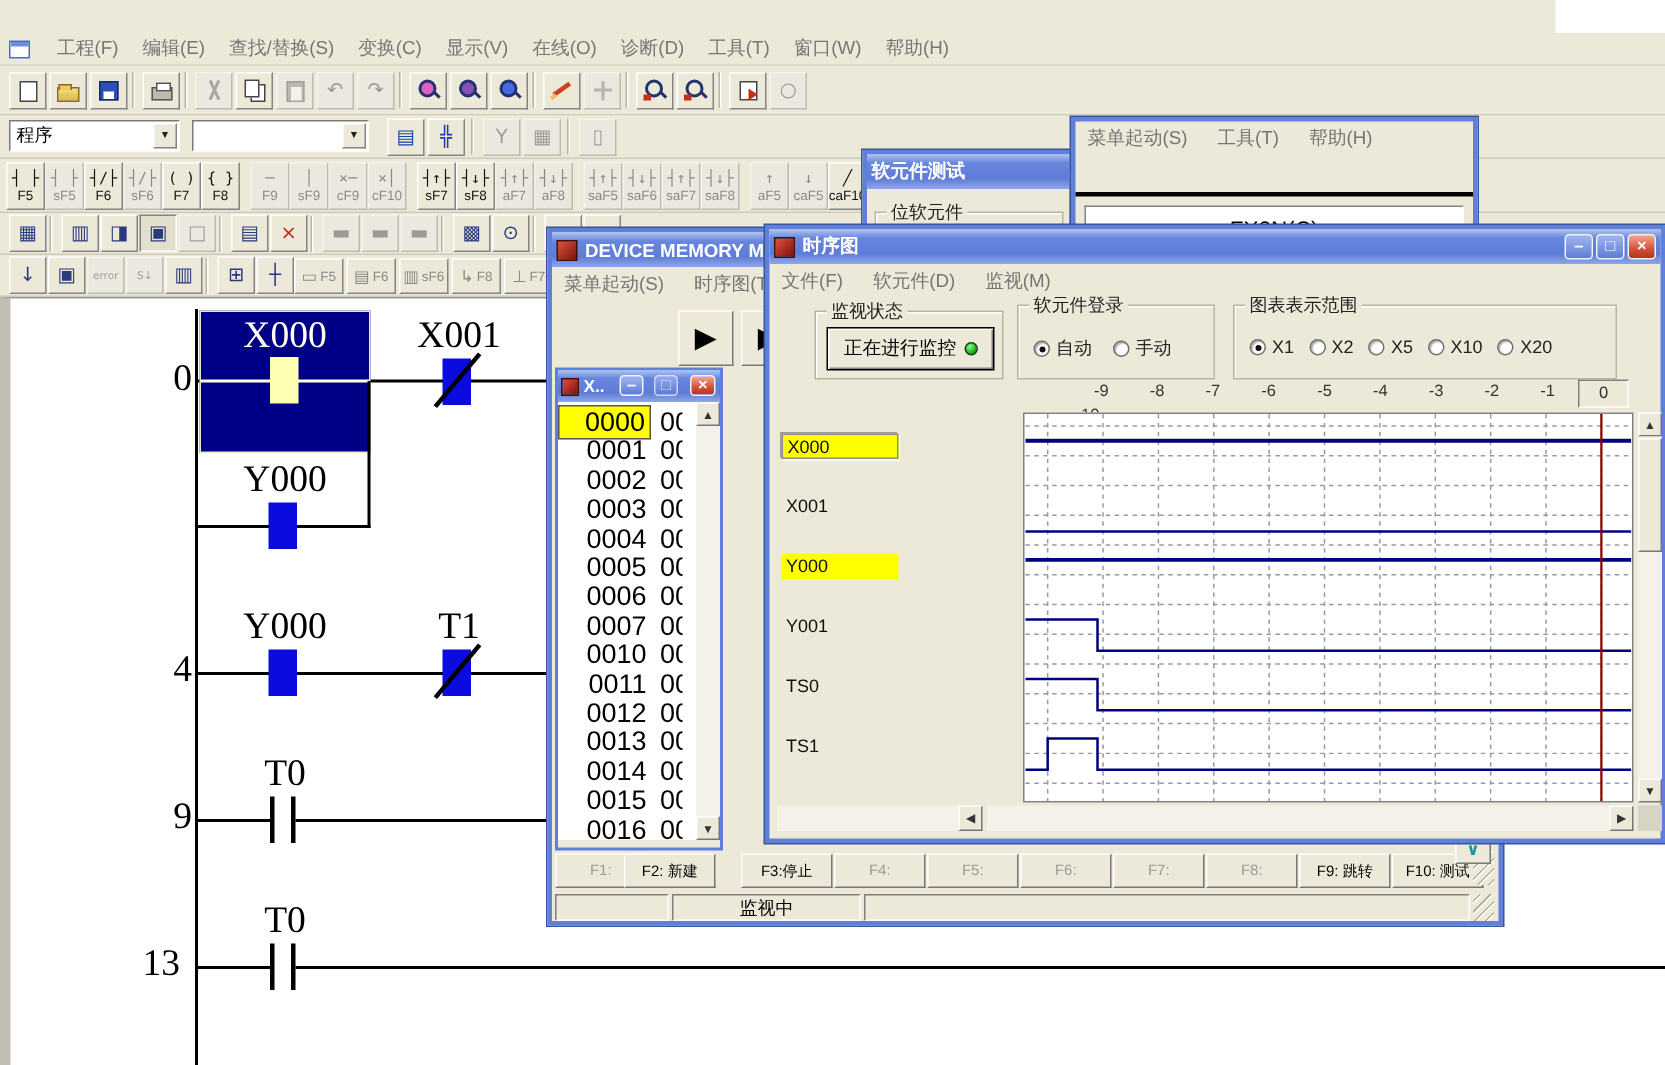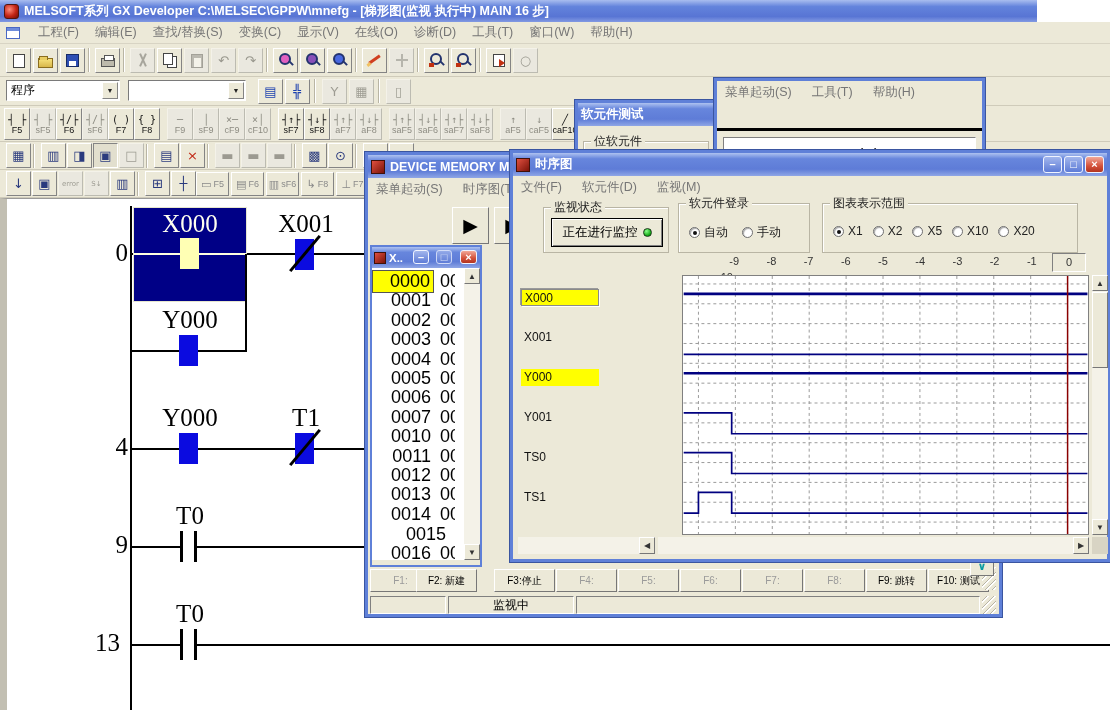--- a/index.html
+++ b/index.html
@@ -103,24 +103,20 @@
 .dl-val{margin-left:6px;width:15px;overflow:hidden;white-space:nowrap}
 .chev{position:absolute;width:24px;height:20px;background:#ECE9D8;border:1px solid;border-color:#FFF #777 #777 #FFF;display:flex;align-items:center;justify-content:center;color:#0A9AA0;font:bold 11px "DejaVu Sans",sans-serif;z-index:29}
 .blackrule{position:absolute;background:#000}
 .whitebox{position:absolute;background:#fff;border:1px solid;border-color:#808080 #FFF #FFF #808080}
 </style>
 </head>
 <body>
 
 <div id="stage">
 
-  <div id="titlebar">
-    <div class="appicon"></div>
-    <span>MELSOFT系列 GX Developer C:\MELSEC\GPPW\mnefg - [梯形图(监视 执行中)    MAIN    16 步]</span>
-  </div>
   <div id="blankcorner"></div>
 
   <div id="menubar">
     <div class="mdiicon"></div>
     <nav id="menu-main" style="display:flex">
         <span class="mitem">工程(F)</span>
         <span class="mitem">编辑(E)</span>
         <span class="mitem">查找/替换(S)</span>
         <span class="mitem">变换(C)</span>
         <span class="mitem">显示(V)</span>
@@ -539,21 +535,21 @@
             <span class="dl-val">003</span>
           </div>
           <div class="dlrow" style="top: 217.4px;">
             <span class="dl-addr">0013</span>
             <span class="dl-val">003</span>
           </div>
           <div class="dlrow" style="top: 236.8px;">
             <span class="dl-addr">0014</span>
             <span class="dl-val">003</span>
           </div>
-          <div class="dlrow" style="top: 256.2px; flex-direction: column;">
+          <div class="dlrow" style="top: 256.2px;">
             <span class="dl-addr">0015</span>
             <span class="dl-val">003</span>
           </div>
           <div class="dlrow" style="top: 275.6px;">
             <span class="dl-addr">0016</span>
             <span class="dl-val">003</span>
           </div>
         </div>
     </div>
 

